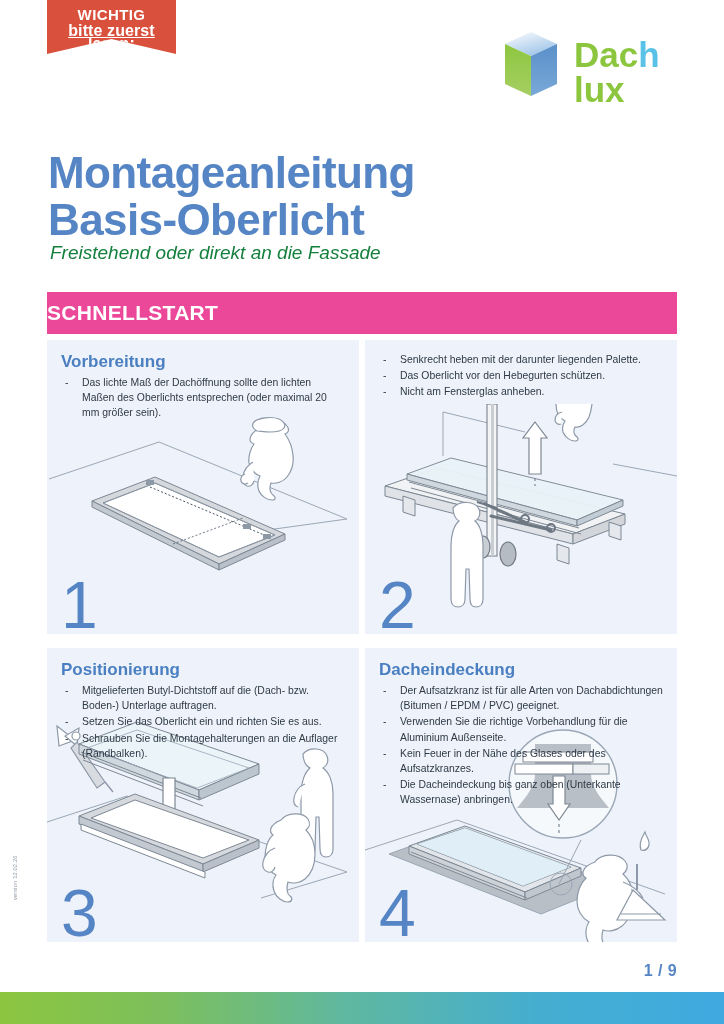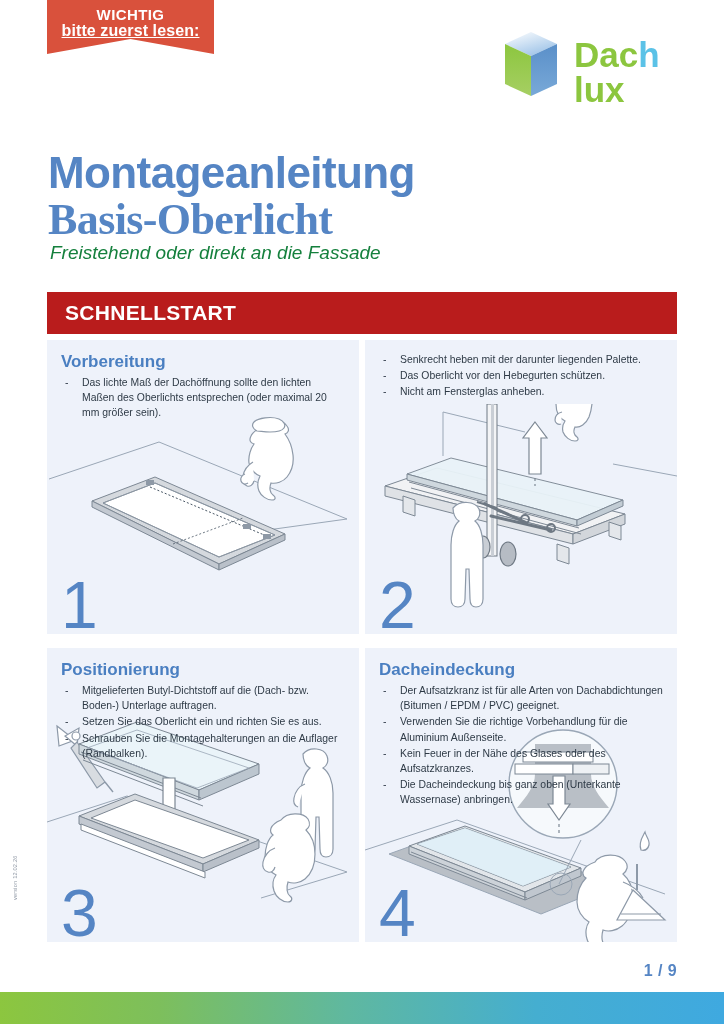--- a/index.html
+++ b/index.html
@@ -20,21 +20,21 @@
     position: absolute;
     inset: 0;
     background: #ffffff;
   }
 
   
   .wichtig-banner {
     position: absolute;
     left: 47px;
     top: 0;
-    width: 167px;
+    width: 129px;
     height: 54px;
     background: #d9513c;
     color: #ffffff;
     text-align: center;
     clip-path: polygon(0 0, 100% 0, 100% 100%, 50% 72%, 0 100%);
     padding-top: 6px;
     box-sizing: border-box;
   }
   .wichtig-title {
     font-size: 15px;
@@ -66,44 +66,43 @@
     left: 48px;
     top: 121px;
     width: 620px;
     color: #5585c4;
     font-size: 44px;
     font-weight: bold;
     line-height: 47px;
     letter-spacing: -0.6px;
     margin-top: 28px;
   }
-  .doc-title .line2 { display: block; font-family: Liberation Serif, serif; }
+  .doc-title .line2 { display: block; }
   .doc-subtitle {
     position: absolute;
     left: 50px;
     top: 240px;
     color: #15803d;
     font-size: 19px;
     line-height: 26px;
     font-style: italic;
   }
 
   
   .section-bar {
     position: absolute;
     left: 47px;
     top: 292px;
     width: 630px;
     height: 42px;
-    background: #b91c1c;
+    background: #ec4899;
     color: #ffffff;
     display: flex;
     align-items: center;
     box-sizing: border-box;
-    padding-left: 18px;
   }
   .section-bar-label {
     font-size: 21px;
     font-weight: bold;
     letter-spacing: 0.3px;
   }
 
   
   .quickstart {
     position: absolute;

